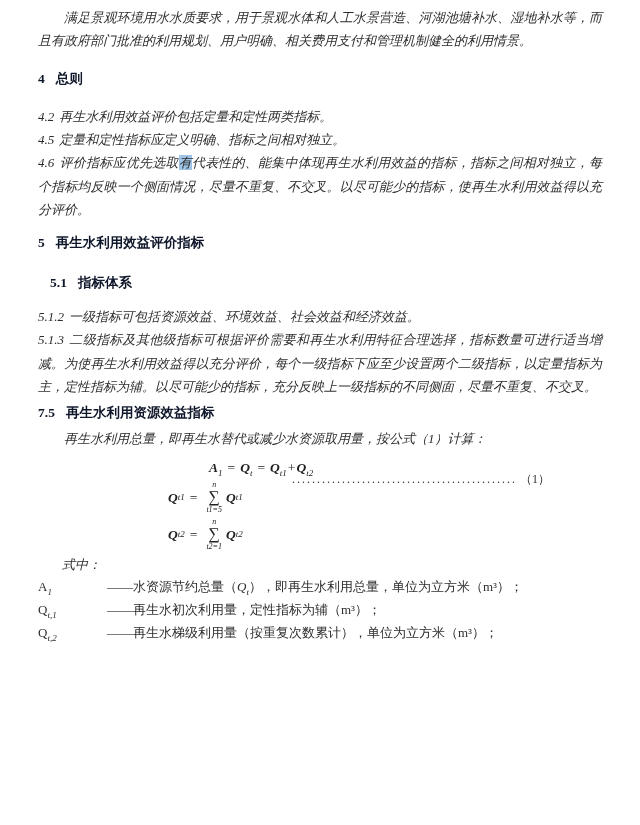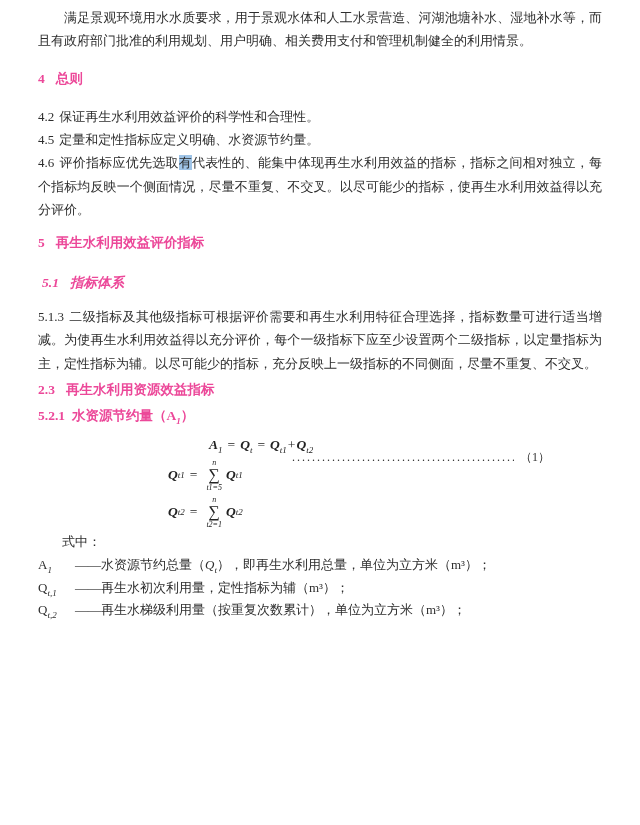--- a/index.html
+++ b/index.html
@@ -2,27 +2,27 @@
 <html><head>
 <meta charset="utf-8">
 <style>
   html,body{margin:0;padding:0;}
   body{
     width:640px;height:825px;background:#ffffff;overflow:hidden;
     font-family:"Liberation Serif","DejaVu Serif",serif;
     color:#2d2d2d;
   }
   .page{padding:6px 38px 0 38px;font-size:13px;line-height:23.3px;text-align:justify;}
-  p{margin:0;}
+  p{margin:0;font-style:italic;}
   .indent{text-indent:26px;}
-  h2,h3{font-size:13.5px;font-weight:bold;color:#ec4899;text-align:left;line-height:23.3px;}
+  h2,h3{font-size:13.5px;font-weight:bold;color:#0f172a;text-align:left;line-height:23.3px;}
   .hnum{display:inline-block;margin-right:11px;}
   .h4{margin:14px 0 15px 0;}
   .h5{margin:10px 0 16px 0;}
-  .h51{margin:15px 0 11px 4px;font-style:italic;}
+  .h51{margin:15px 0 11px 12px;}
   .h52{margin:3px 0 3px 0;}
   .h521{margin:0 0 6px 0;}
   .h521 .hnum{margin-right:7px;}
   .cnum{margin-right:5px;}
   .hl{background:#9fc4e7;}
   sub{font-size:9px;font-style:italic;line-height:0;}
   
   .formula-block{position:relative;margin:5px 0 0 130px;color:#222;}
   .f-line{height:23px;line-height:23px;font-size:13.5px;margin-left:41px;}
   .f-row{height:37px;display:flex;align-items:center;font-size:13.5px;}
@@ -32,45 +32,46 @@
   .sum{display:inline-flex;flex-direction:column;align-items:center;margin:0 4px;line-height:1;}
   .sum .lim{font-size:8px;font-style:italic;line-height:1.15;}
   .sum .sig{font-size:16px;line-height:1;}
   .leader{position:absolute;left:124px;top:12px;white-space:nowrap;font-size:12px;color:#333;}
   .dots{display:inline-block;width:222px;overflow:hidden;letter-spacing:2px;vertical-align:middle;}
   .eqno{margin-left:6px;vertical-align:middle;}
   
   .where{margin-left:24px;}
   .def{display:flex;line-height:22.8px;font-size:13px;}
   .def .dsym{width:37px;flex:none;}
-  .def .dtext{flex:1;text-align:justify;}
+  .def .dtext{flex:1;text-align:justify;margin-left:32px;}
 </style>
 </head>
 <body>
 
 <div class="page">
 
   <p class="indent"><span>满足景观环境用水水质要求，用于景观水体和人工水景营造、河湖池塘补水、湿地补水等，而且有政府部门批准的利用规划、用户明确、相关费用支付和管理机制健全的利用情景。</span></p>
 
   <h2 class="h4"><span class="hnum">4</span><span>总则</span></h2>
 
-  <p><span class="cnum">4.2</span><span>保证再生水利用效益评价的科学性和合理性。</span></p>
-  <p><span class="cnum">4.5</span><span>定量和定性指标应定义明确、水资源节约量。</span></p>
+  <p><span class="cnum">4.2</span><span>再生水利用效益评价包括定量和定性两类指标。</span></p>
+  <p><span class="cnum">4.5</span><span>定量和定性指标应定义明确、指标之间相对独立。</span></p>
   <p><span class="cnum">4.6</span><span>评价指标应优先选取</span><span class="hl">有</span><span>代表性的、能集中体现再生水利用效益的指标，指标之间相对独立，每个指标均反映一个侧面情况，尽量不重复、不交叉。以尽可能少的指标，使再生水利用效益得以充分评价。</span></p>
 
   <h2 class="h5"><span class="hnum">5</span><span>再生水利用效益评价指标</span></h2>
 
   <h3 class="h51"><span class="hnum">5.1</span><span>指标体系</span></h3>
 
+  <p><span class="cnum">5.1.2</span><span>一级指标可包括资源效益、环境效益、社会效益和经济效益。</span></p>
   <p><span class="cnum">5.1.3</span><span>二级指标及其他级指标可根据评价需要和再生水利用特征合理选择，指标数量可进行适当增减。为使再生水利用效益得以充分评价，每个一级指标下应至少设置两个二级指标，以定量指标为主，定性指标为辅。以尽可能少的指标，充分反映上一级指标的不同侧面，尽量不重复、不交叉。</span></p>
 
-  <h3 class="h52"><span class="hnum">2.3</span><span>再生水利用资源效益指标</span></h3>
+  <h3 class="h52"><span class="hnum">7.5</span><span>再生水利用资源效益指标</span></h3>
 
-  <h3 class="h521"><span class="hnum">5.2.1</span><span>水资源节约量（A</span><sub>1</sub><span>）</span></h3>
 
+  <p class="indent"><span>再生水利用总量，即再生水替代或减少水资源取用量，按公式（1）计算：</span></p>
 
   <div class="formula-block">
     <div class="f-line">
       <span class="fv">A</span><sub>1</sub><span class="feq">=</span><span class="fv">Q</span><sub>t</sub><span class="feq">=</span><span class="fv">Q</span><sub>t1</sub><span class="fplus">+</span><span class="fv">Q</span><sub>t2</sub>
     </div>
     <div class="f-row">
       <span class="fv">Q</span>
         <sub>t1</sub>
         <span class="feq">=</span>
         <span class="sum">

